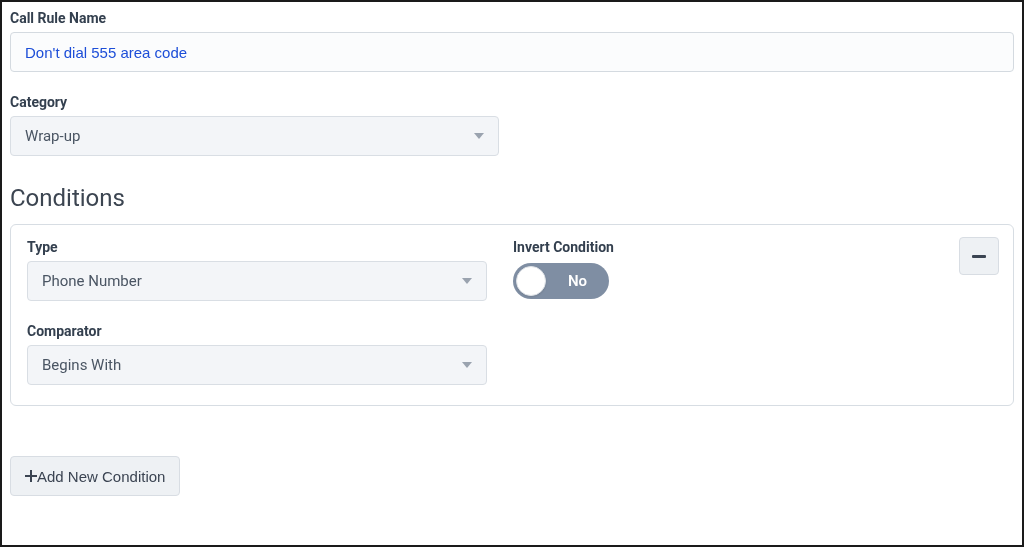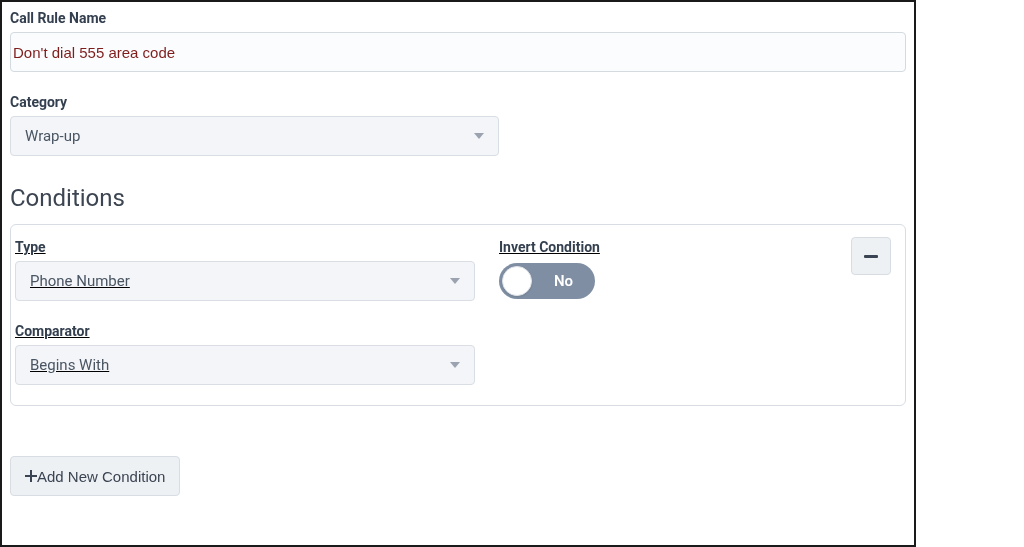--- a/index.html
+++ b/index.html
@@ -1,38 +1,38 @@
 <!DOCTYPE html>
 <html><head>
 <meta charset="utf-8">
 <style>
   * { box-sizing: border-box; }
   html, body { margin:0; padding:0; font-family: -apple-system, BlinkMacSystemFont, "Segoe UI", Roboto, Arial, sans-serif; }
   body { background:#fff; }
   .frame {
-    width:916px; height:547px;
+    width:1024px; height:547px;
     border:2px solid #1a1a1a;
     padding:8px 8px 2px 8px;
   }
   .field-label {
     font-size:14px;
     font-weight:700;
     color:#34404f;
     margin-bottom:6px;
     display:block;
   }
   .text-input {
     width:100%;
     height:40px;
     border:1px solid #d4dae0;
     border-radius:4px;
     background:#fbfcfd;
-    padding:0 2px;
-    font-size:15px;
-    color:#7f1d1d;
+    padding:0 14px;
+    font-size:15px;
+    color:#1d4ed8;
   }
   .select {
     width:489px;
     height:40px;
     border:1px solid #d9dee4;
     border-radius:4px;
     background:#f3f5f8;
     padding:0 14px;
     display:flex;
     align-items:center;
@@ -51,23 +51,22 @@
   .section-gap { height:22px; }
   .conditions-heading {
     font-size:24px;
     font-weight:400;
     color:#3c4551;
     margin:28px 0 12px 0;
   }
   .condition-card {
     border:1px solid #d7dde3;
     border-radius:6px;
-    padding:14px 16px 20px 4px;
+    padding:14px 16px 20px 16px;
     position:relative;
-    text-decoration:underline;
   }
   .row {
     display:flex;
     gap:24px;
   }
   .col { display:flex; flex-direction:column; }
   .col-left { width:462px; }
   .col-right { width:462px; }
   .toggle-wrap { display:flex; align-items:center; height:40px; }
   .toggle {

